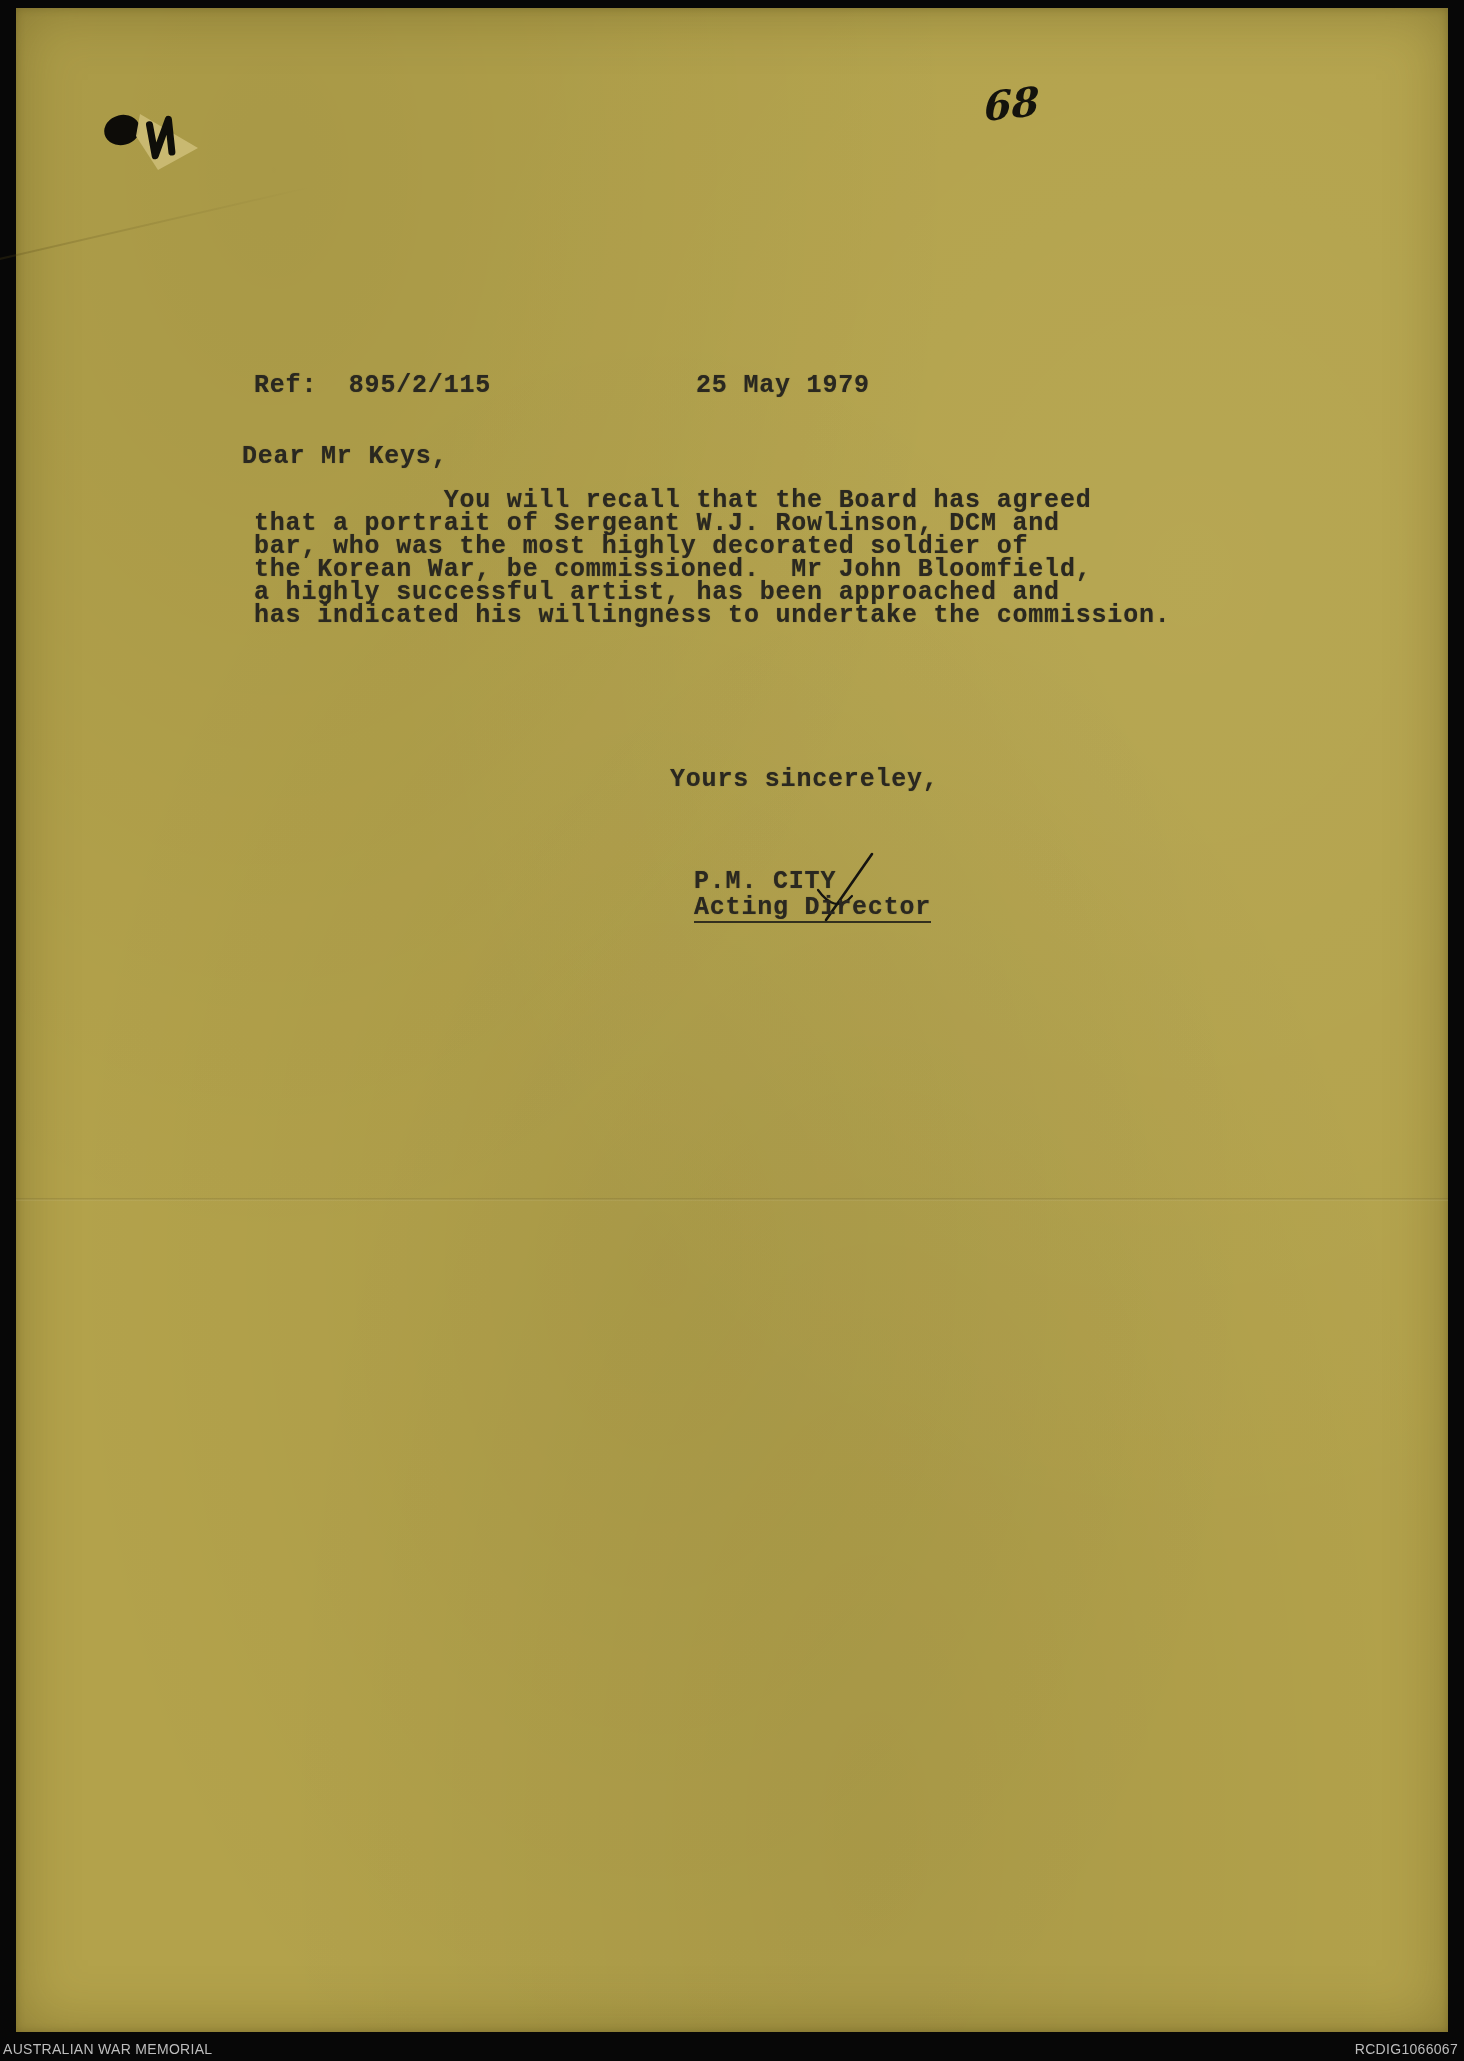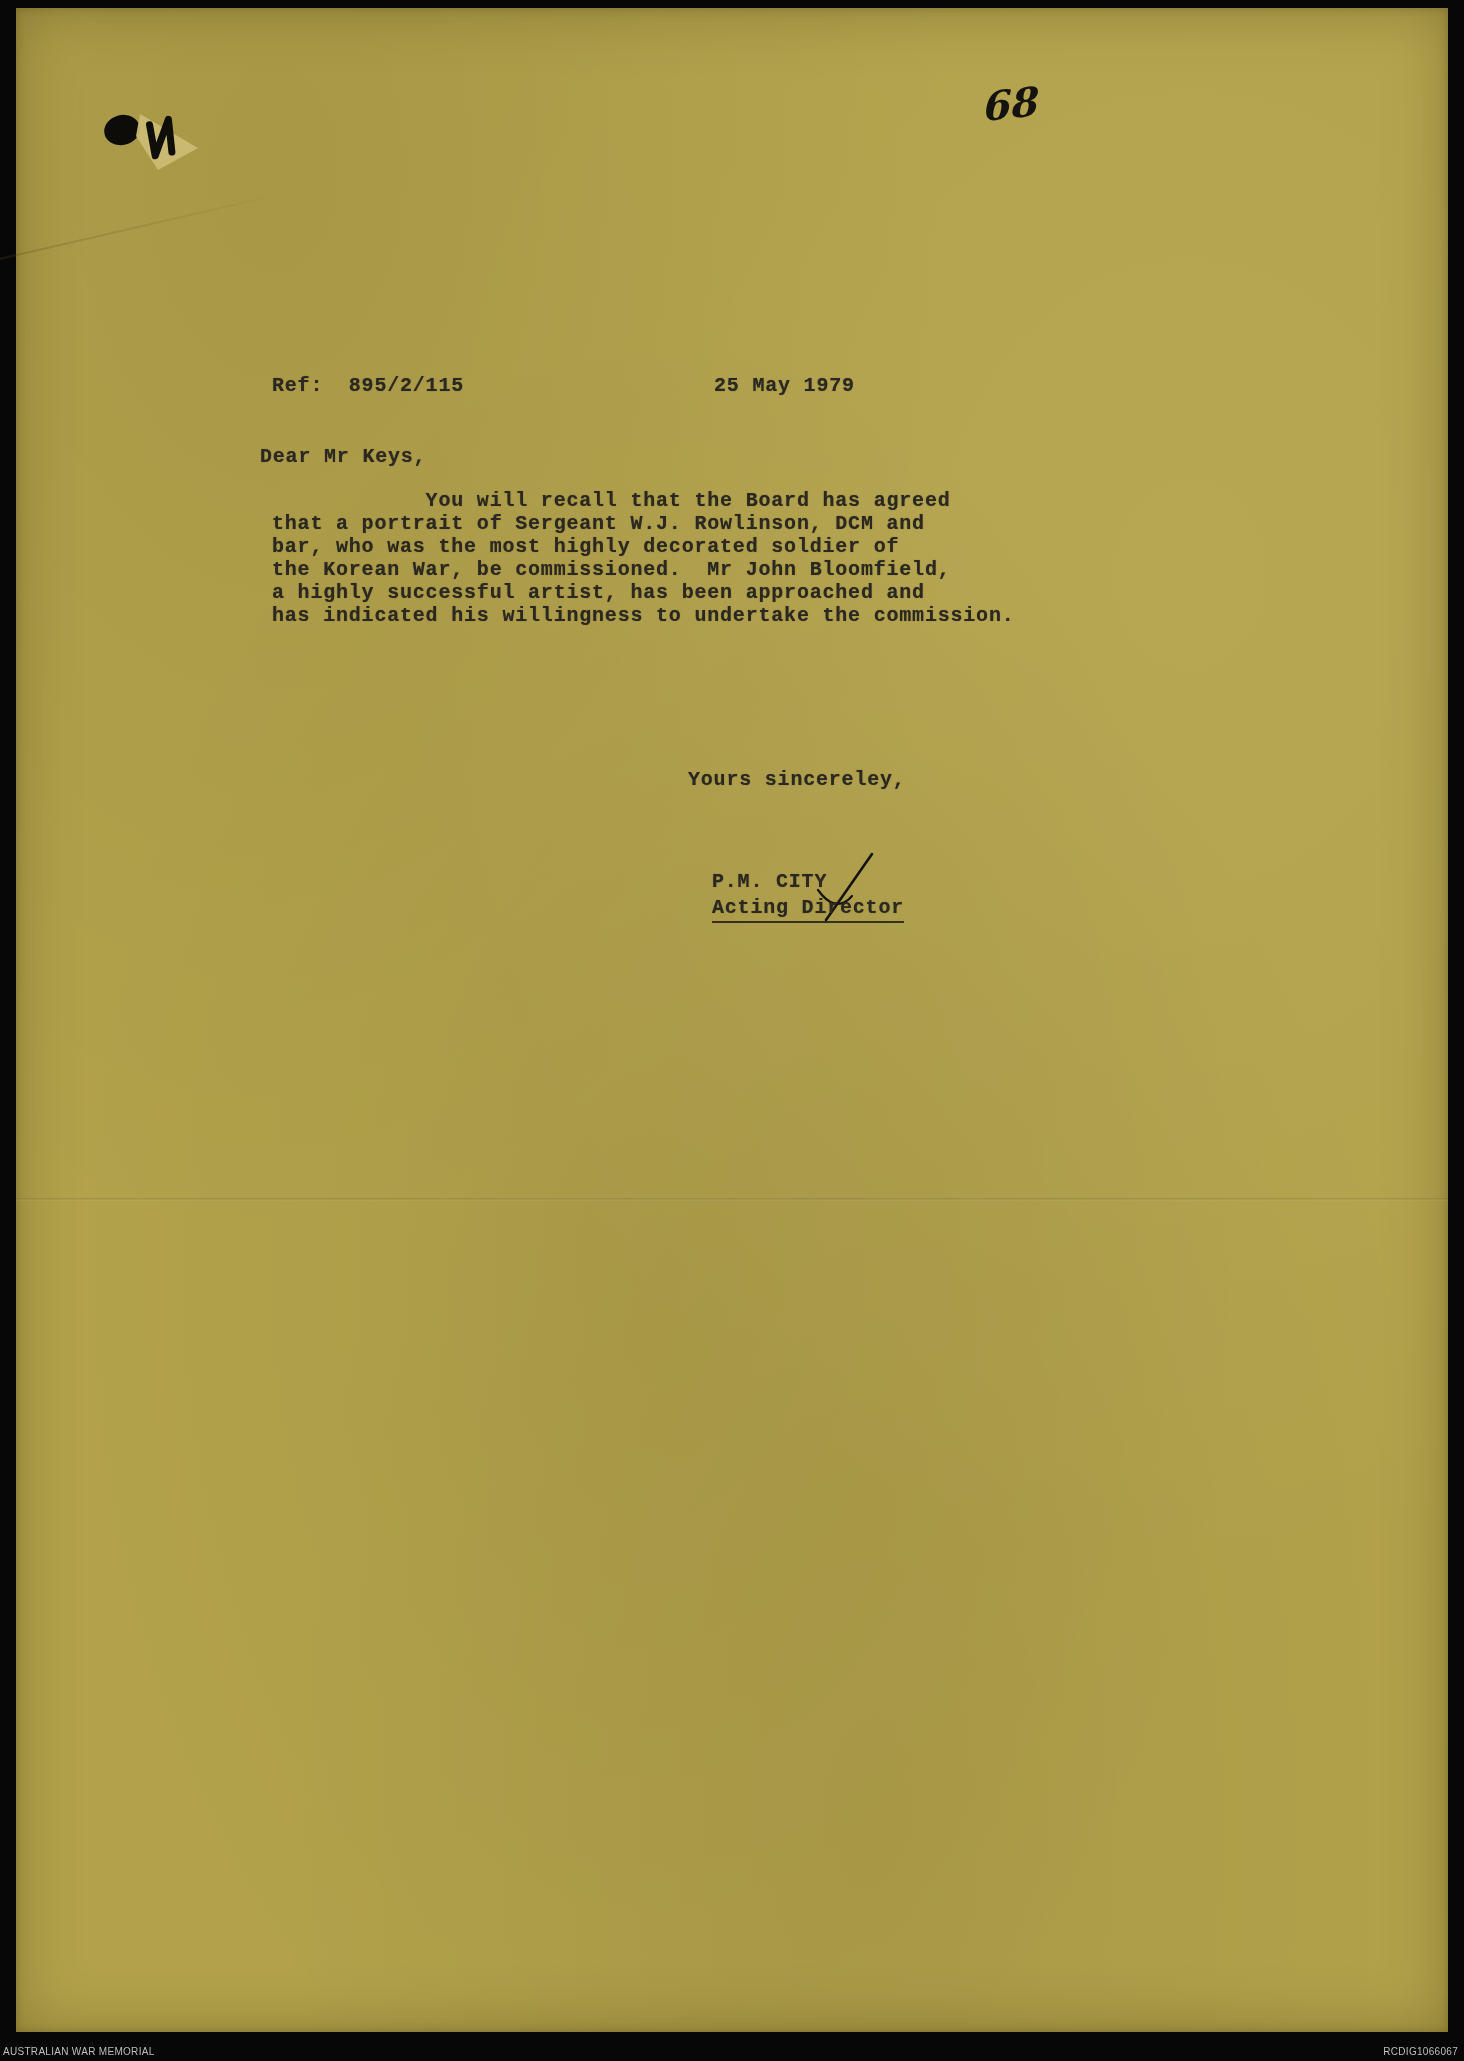--- a/index.html
+++ b/index.html
@@ -27,26 +27,25 @@
       radial-gradient(ellipse at 45% 62%, rgba(0,0,0,0.045), transparent 55%),
       radial-gradient(ellipse at 60% 90%, rgba(0,0,0,0.05), transparent 50%),
       #b3a24b;
     box-shadow: inset 0 0 60px rgba(70,58,12,0.35), inset 0 0 8px rgba(60,50,10,0.3);
   }
   .typed {
     position: absolute;
     color: #2a2820;
     font-family: "Liberation Mono", "DejaVu Sans Mono", monospace;
     font-weight: 700;
-    font-size: 20px;
+    font-size: 25px;
     line-height: 23px;
     letter-spacing: 0.8px;
     white-space: pre;
     text-shadow: 0 0 1px rgba(42,40,32,0.55);
-    margin-left: 18px;
   }
   .ref       { left: 238px; top: 366px; }
   .date      { left: 680px; top: 366px; }
   .salutation{ left: 226px; top: 437px; text-align: center; }
   .p1        { left: 238px; top: 481px; }
   .p2        { left: 238px; top: 628px; }
   .closing   { left: 654px; top: 760px; }
   .sig-name  { left: 678px; top: 862px; }
   .sig-title { left: 678px; top: 888px; border-bottom: 2px solid rgba(38,36,26,0.9); padding-bottom: 2px; }
   .recipient { left: 238px; top: 970px; line-height: 24px; }
@@ -83,21 +82,21 @@
   }
   .crease-d {
     left: -30px; top: 215px; width: 330px; height: 2px;
     background: linear-gradient(90deg, rgba(85,72,22,0.28), rgba(85,72,22,0.0));
     transform: rotate(-13deg);
   }
   .footer-label {
     position: absolute;
     bottom: 4px;
     font-family: "Liberation Sans", sans-serif;
-    font-size: 10px;
+    font-size: 14px;
     color: #bdbdbd;
     letter-spacing: 0.3px;
   }
   .footer-left  { left: 3px; }
   .footer-right { right: 6px; }
 </style>
 </head>
 <body>
 
 <div class="canvas">

